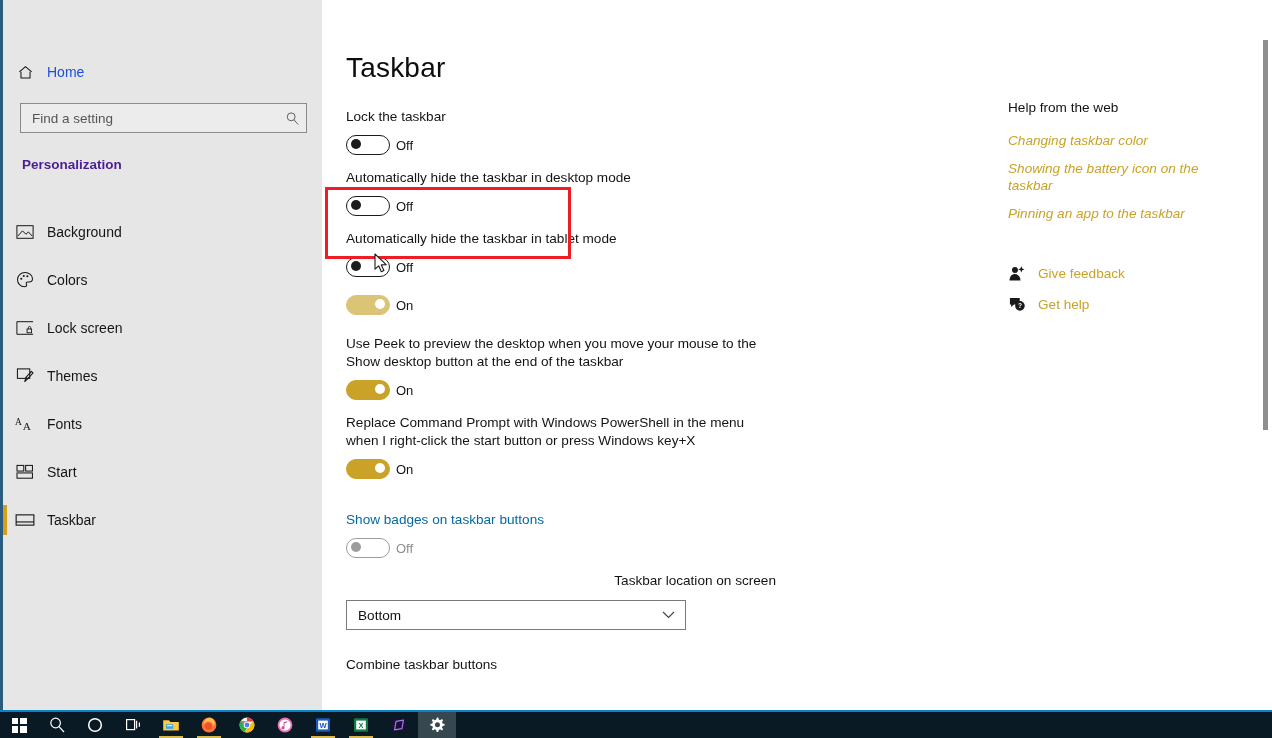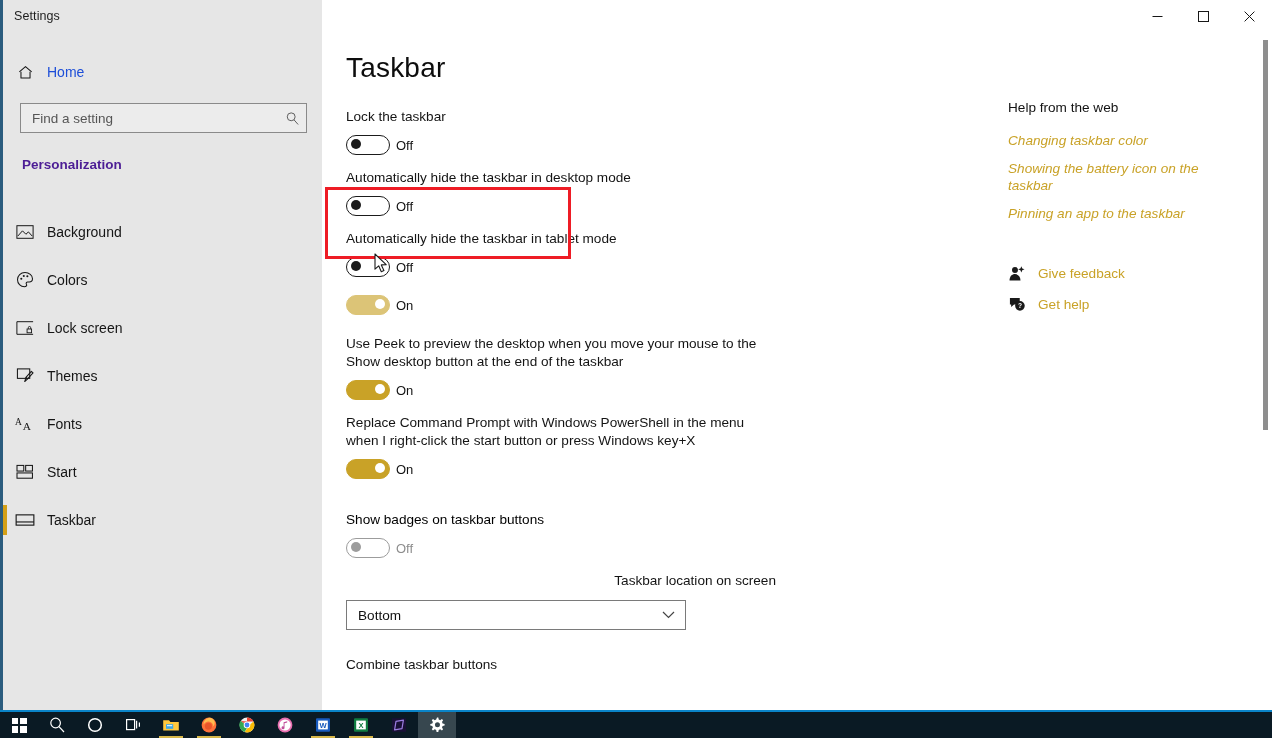--- a/index.html
+++ b/index.html
@@ -112,21 +112,21 @@
     font-size: 28px; font-weight: normal; color: #0d0d0d;
     letter-spacing: .2px;
   }
 
   .settings-col { position: absolute; left: 24px; top: 108px; width: 470px; }
   .setting { margin-bottom: 14px; }
   .setting-label {
     font-size: 13.6px; color: #141414; line-height: 18px;
     max-width: 430px;
   }
-  .setting.disabled .setting-label { color: #000000; margin-top: 32px; }
+  .setting.disabled .setting-label { color: #0369a1; margin-top: 32px; }
 
   .toggle-row {
     display: flex; align-items: center;
     margin-top: 9px;
   }
   .toggle {
     position: relative;
     width: 44px; height: 20px;
     border-radius: 10px;
     border: 1.6px solid #1b1b1b;
@@ -251,41 +251,20 @@
     display: grid; grid-template-columns: 1fr 1fr; grid-template-rows: 1fr 1fr;
     gap: 1.6px;
   }
   .win-logo i { background: #ffffff; display: block; }
 </style>
 </head>
 <body>
 
 <div class="app-window">
 
-  <div class="titlebar">
-    <div class="titlebar-caption">Settings</div>
-    <div class="caption-buttons">
-      <button class="caption-btn" title="Minimize">
-        <svg width="11" height="11" viewBox="0 0 11 11">
-          <line x1="0.5" y1="5.5" x2="10.5" y2="5.5" stroke="#171717" stroke-width="1"></line>
-        </svg>
-      </button>
-      <button class="caption-btn" title="Maximize">
-        <svg width="11" height="11" viewBox="0 0 11 11">
-          <rect x="0.5" y="0.5" width="10" height="10" fill="none" stroke="#171717" stroke-width="1"></rect>
-        </svg>
-      </button>
-      <button class="caption-btn" title="Close">
-        <svg width="11" height="11" viewBox="0 0 11 11">
-          <line x1="0.6" y1="0.6" x2="10.4" y2="10.4" stroke="#171717" stroke-width="1"></line>
-          <line x1="10.4" y1="0.6" x2="0.6" y2="10.4" stroke="#171717" stroke-width="1"></line>
-        </svg>
-      </button>
-    </div>
-  </div>
 
   <div class="sidebar">
 
     <div class="nav-home">
       <span class="nav-ico">
         <svg width="17" height="17" viewBox="0 0 18 18">
           <path d="M2.5 8.3 L9 2.8 L15.5 8.3" fill="none" stroke="#161616" stroke-width="1.1" stroke-linejoin="round"></path>
           <path d="M4.2 8.1 V14.8 H13.8 V8.1" fill="none" stroke="#161616" stroke-width="1.1" stroke-linejoin="round"></path>
         </svg>
       </span>

